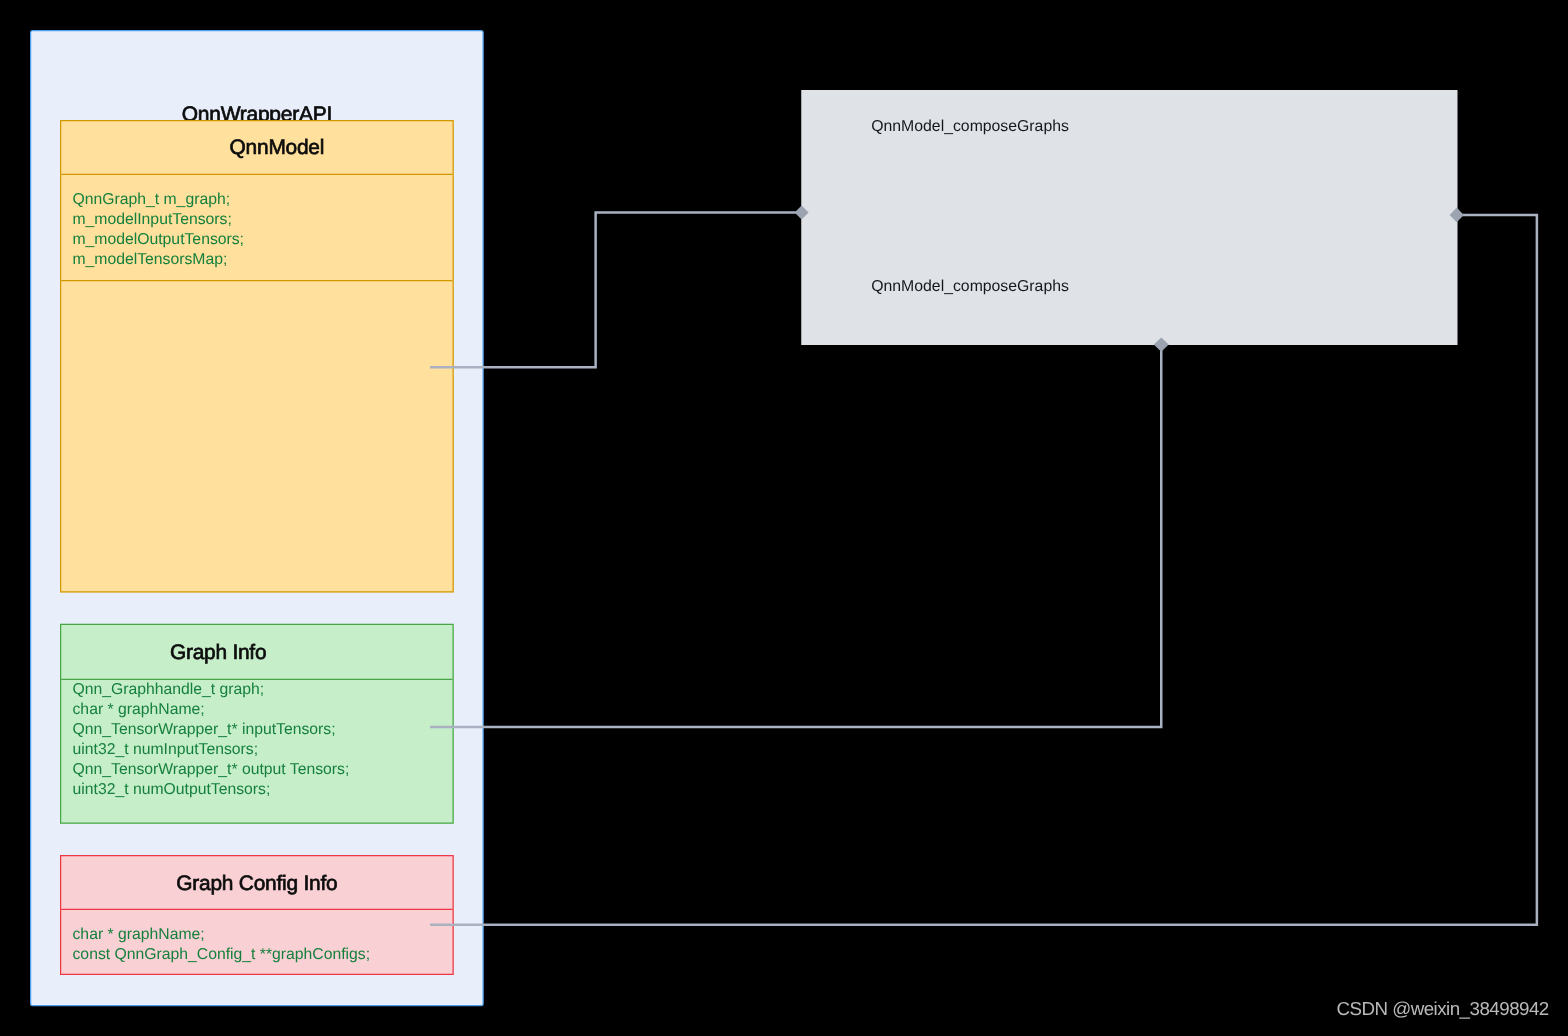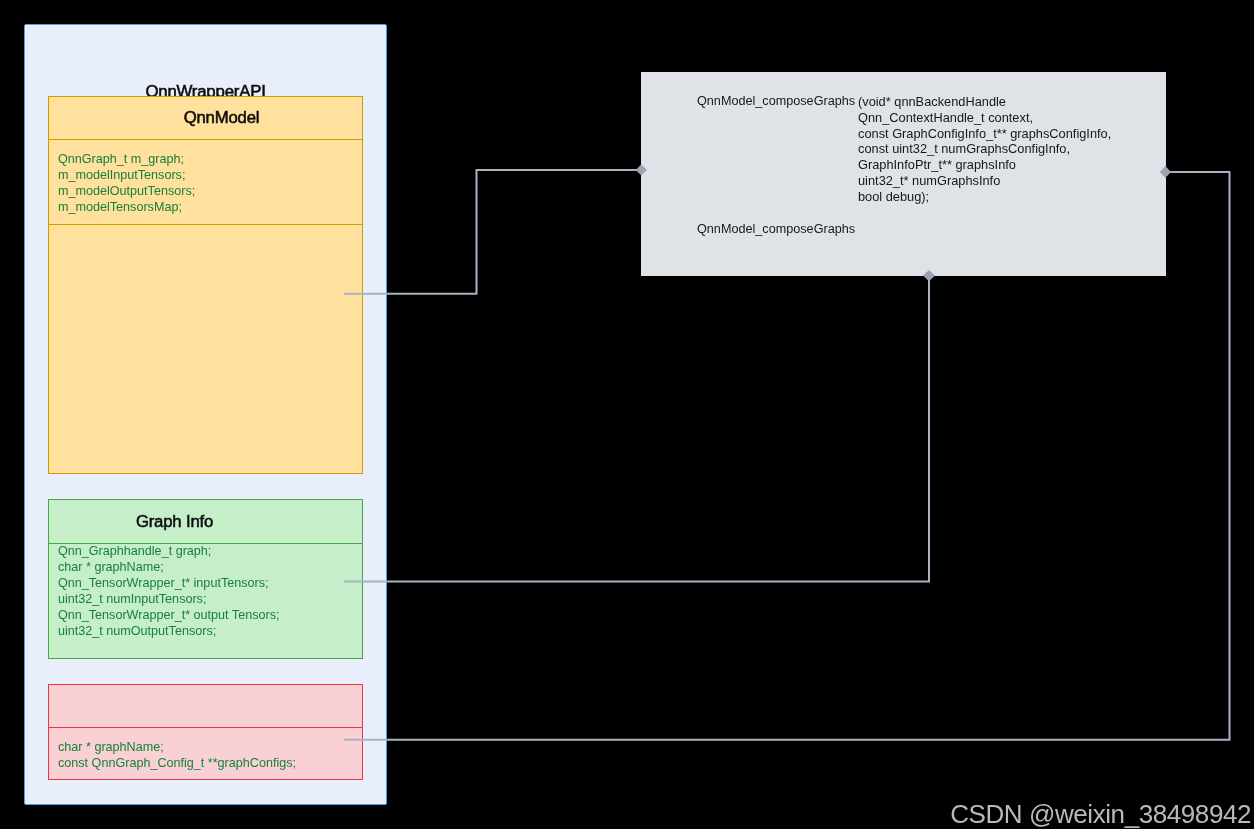--- a/index.html
+++ b/index.html
@@ -107,25 +107,25 @@
     white-space: pre;
   }
 
   
   #links, #endpoints { position: absolute; left: 0; top: 0; }
   #endpoints { pointer-events: none; }
 
   
   #watermark {
     position: absolute;
-    left: 12px; top: 799px;
+    left: 0; top: 799px;
     width: 1239px;
     text-align: right;
     color: #b9b9b9;
-    font-size: 26px;
+    font-size: 15px;
     letter-spacing: -0.42px;
   }
 </style>
 </head>
 <body>
 
 <div id="canvas">
 
   <div id="pkg"></div>
   <div id="pkg-title">QnnWrapperAPI</div>
@@ -147,32 +147,26 @@
   <div class="cls-body" style="left:58px; top:544px">Qnn_Graphhandle_t graph;
 char * graphName;
 Qnn_TensorWrapper_t* inputTensors;
 uint32_t numInputTensors;
 Qnn_TensorWrapper_t* output Tensors;
 uint32_t numOutputTensors;</div>
 
   <div id="graphconfig" class="cls">
     <div class="sep" style="top:42.4px"></div>
   </div>
+  <div class="cls-title" style="left:48px; top:697px; width:315px">Graph Config Info</div>
   <div class="cls-body" style="left:58px; top:740px">char * graphName;
 const QnnGraph_Config_t **graphConfigs;</div>
 
   <div id="api"></div>
   <div class="api-name" style="left:697px; top:94px">QnnModel_composeGraphs</div>
-  <div class="api-params" style="left:858px; top:94px">(void* qnnBackendHandle
-Qnn_ContextHandle_t context,
-const GraphConfigInfo_t** graphsConfigInfo,
-const uint32_t numGraphsConfigInfo,
-GraphInfoPtr_t** graphsInfo
-uint32_t* numGraphsInfo
-bool debug);</div>
   <div class="api-name" style="left:697px; top:222px">QnnModel_composeGraphs</div>
 
   <svg id="endpoints" width="1254" height="829">
     <g fill="none" stroke="#aab2c1" stroke-width="2">
       <path d="M344,293.8 L476.5,293.8 L476.5,169.9 L641.3,169.9"></path>
       <path d="M344,581.5 L929,581.5 L929,275.6"></path>
       <path d="M344,739.8 L1229.5,739.8 L1229.5,171.9 L1165.4,171.9"></path>
     </g>
     <g fill="#9ba4b0" stroke="none">
       <path d="M641.3,164.3 L646.9,169.9 L641.3,175.5 L635.7,169.9 Z"></path>

